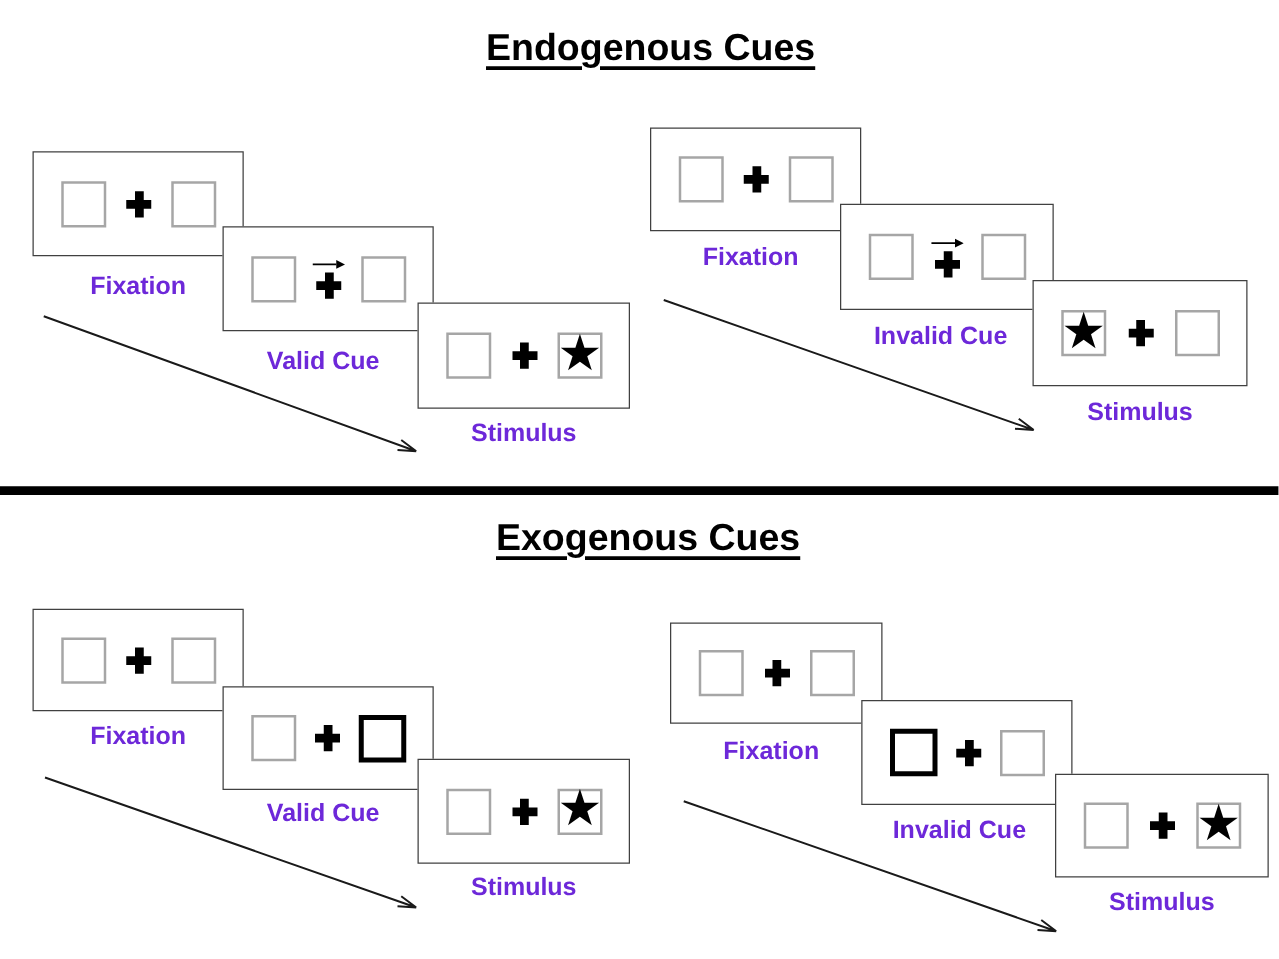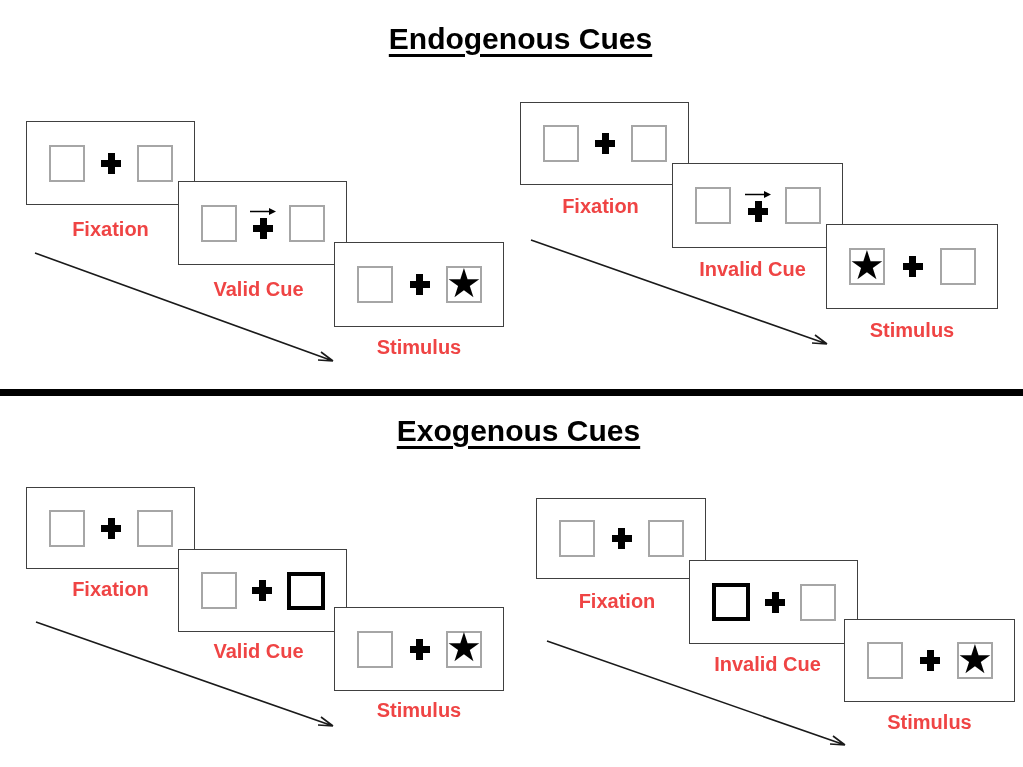--- a/index.html
+++ b/index.html
@@ -23,21 +23,21 @@
     width:36px;height:37px;border:2px solid #a6a6a6;background:#fff;box-sizing:border-box;
     display:flex;align-items:center;justify-content:center;flex:0 0 auto;
   }
   .sq-thick{width:38px;height:38px;border:4px solid #000;}
   .star{font-size:40px;line-height:1;color:#000;transform:translateY(-2px);}
   .cross{position:relative;width:20px;height:21px;flex:0 0 auto;}
   .cross::before{content:"";position:absolute;left:0;top:7px;width:20px;height:7px;background:#000;}
   .cross::after{content:"";position:absolute;left:6.5px;top:0;width:7px;height:21px;background:#000;}
   .cue-col{display:flex;flex-direction:column;align-items:center;gap:2px;flex:0 0 auto;}
   .plabel{
-    position:absolute;text-align:center;font-size:20px;font-weight:bold;color:#ef4444;
+    position:absolute;text-align:center;font-size:20px;font-weight:bold;color:#6d28d9;
     line-height:23px;z-index:5;
   }
   .tarrow{position:absolute;z-index:0;}
   .tarrow path{stroke:#1a1a1a;stroke-width:1.6;fill:none;}
   .cue-arrow line{stroke:#000;stroke-width:1.5;}
   .cue-arrow polygon{fill:#000;}
   .z1{z-index:1}.z2{z-index:2}.z3{z-index:3}
 </style>
 </head>
 <body>

